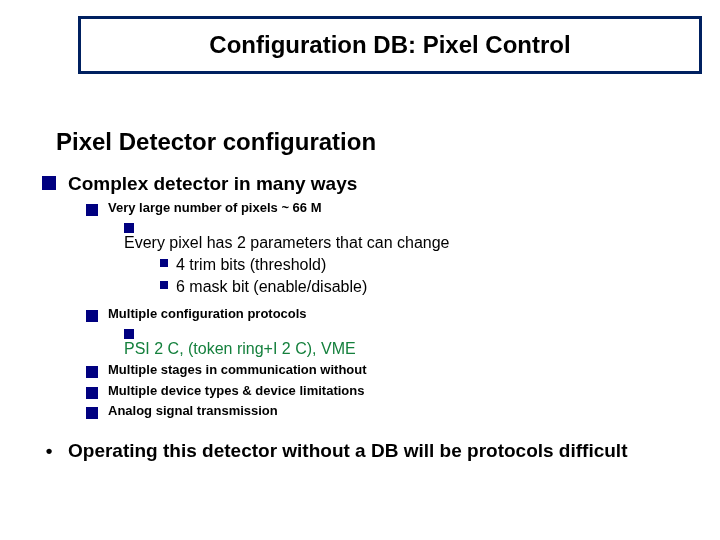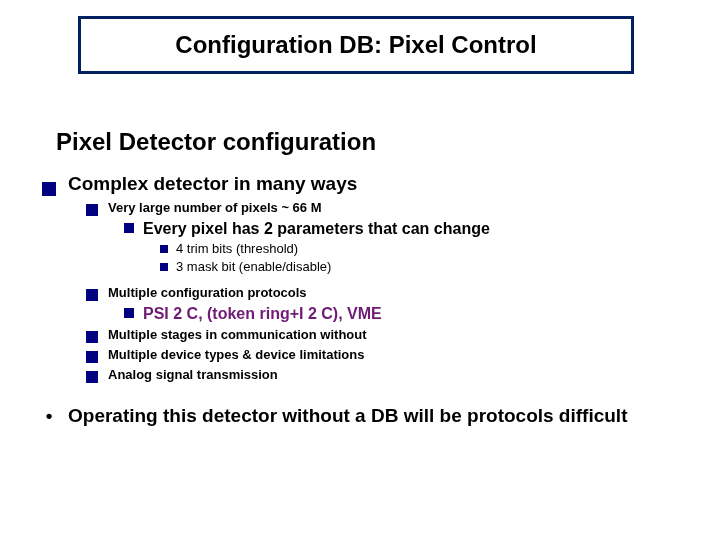--- a/index.html
+++ b/index.html
@@ -14,21 +14,21 @@
   .slide {
     position: relative;
     width: 720px;
     height: 540px;
     box-sizing: border-box;
   }
   .title-box {
     position: absolute;
     top: 16px;
     left: 78px;
-    width: 556px;
+    width: 624px;
     height: 58px;
     border: 3px solid #002060;
     display: flex;
     align-items: center;
     justify-content: center;
     box-sizing: border-box;
   }
   .title-text {
     font-size: 24px;
     font-weight: bold;
@@ -51,29 +51,29 @@
   .row {
     display: flex;
     align-items: flex-start;
     line-height: 1.25;
   }
   .sq {
     display: inline-block;
     background: #000080;
     flex-shrink: 0;
   }
-  .lvl1 { margin-left: 0; font-size: 19px; font-weight: bold; padding: 4px 0 2px 0; align-items: flex-end; }
+  .lvl1 { margin-left: 0; font-size: 19px; font-weight: bold; padding: 4px 0 2px 0; }
   .lvl1 .sq { width: 14px; height: 14px; margin-top: 4px; margin-right: 12px; }
   .lvl2 { margin-left: 44px; font-size: 13px; font-weight: bold; padding: 2px 0; }
   .lvl2 .sq { width: 12px; height: 12px; margin-top: 4px; margin-right: 10px; }
-  .lvl3 { margin-left: 82px; font-size: 16px; font-weight: bold; padding: 1px 0; }
+  .lvl3 { margin-left: 82px; font-size: 16px; font-weight: normal; padding: 1px 0; flex-direction: column; }
   .lvl3 .sq { width: 10px; height: 10px; margin-top: 4px; margin-right: 9px; }
-  .lvl4 { margin-left: 118px; font-size: 13px; font-weight: normal; padding: 1px 0; }
+  .lvl4 { margin-left: 118px; font-size: 16px; font-weight: normal; padding: 1px 0; }
   .lvl4 .sq { width: 8px; height: 8px; margin-top: 4px; margin-right: 8px; }
-  .red { color: #701a75; }
+  .red { color: #15803d; }
   .dot-bullet {
     display: inline-block;
     width: 14px;
     font-size: 19px;
     font-weight: bold;
     text-align: center;
     margin-right: 12px;
     flex-shrink: 0;
   }
   .gap-sm { height: 6px; }
@@ -106,21 +106,21 @@
       <span class="sq"></span>
       <span>Every pixel has 2 parameters that can change</span>
     </div>
 
     <div class="row lvl4">
       <span class="sq"></span>
       <span>4 trim bits (threshold)</span>
     </div>
     <div class="row lvl4">
       <span class="sq"></span>
-      <span>3 mask bit (enable/disable)</span>
+      <span>6 mask bit (enable/disable)</span>
     </div>
 
     <div class="gap-sm"></div>
 
     <div class="row lvl2">
       <span class="sq"></span>
       <span>Multiple configuration protocols</span>
     </div>
 
     <div class="row lvl3">

